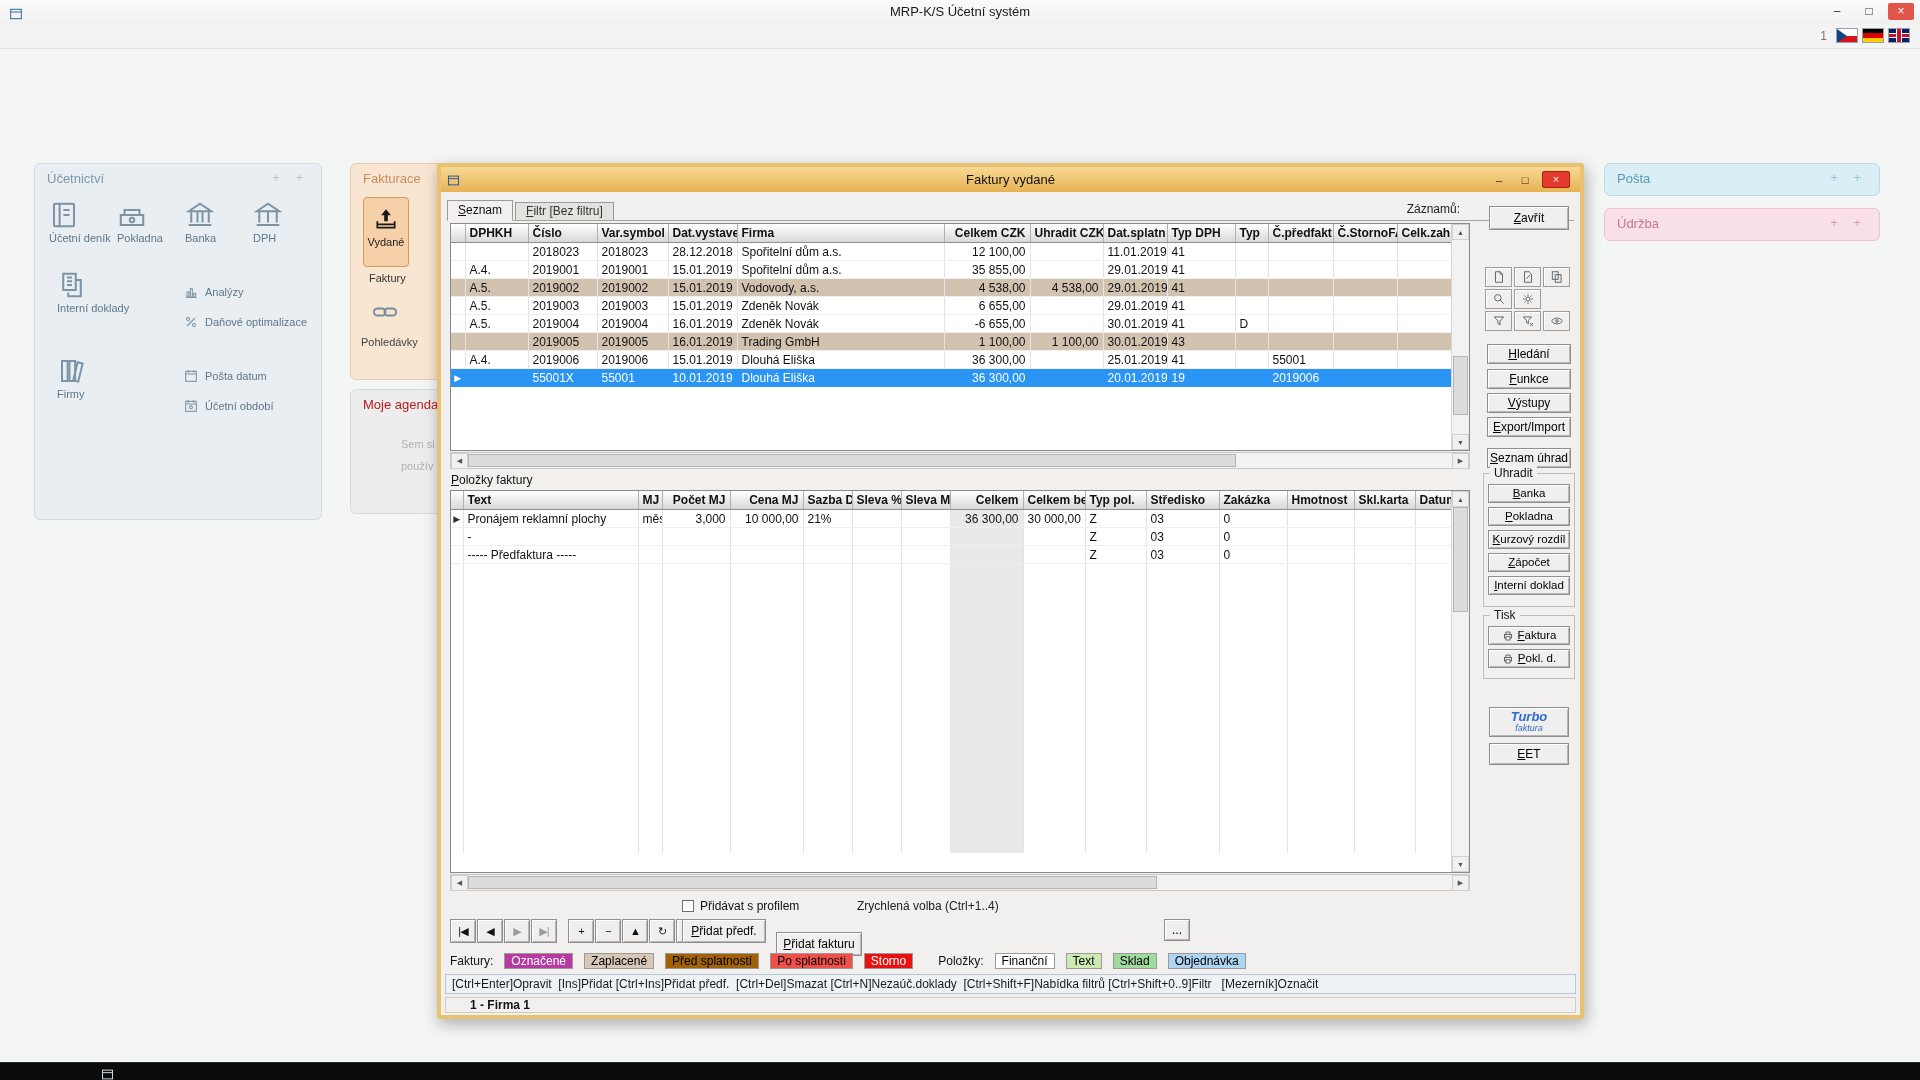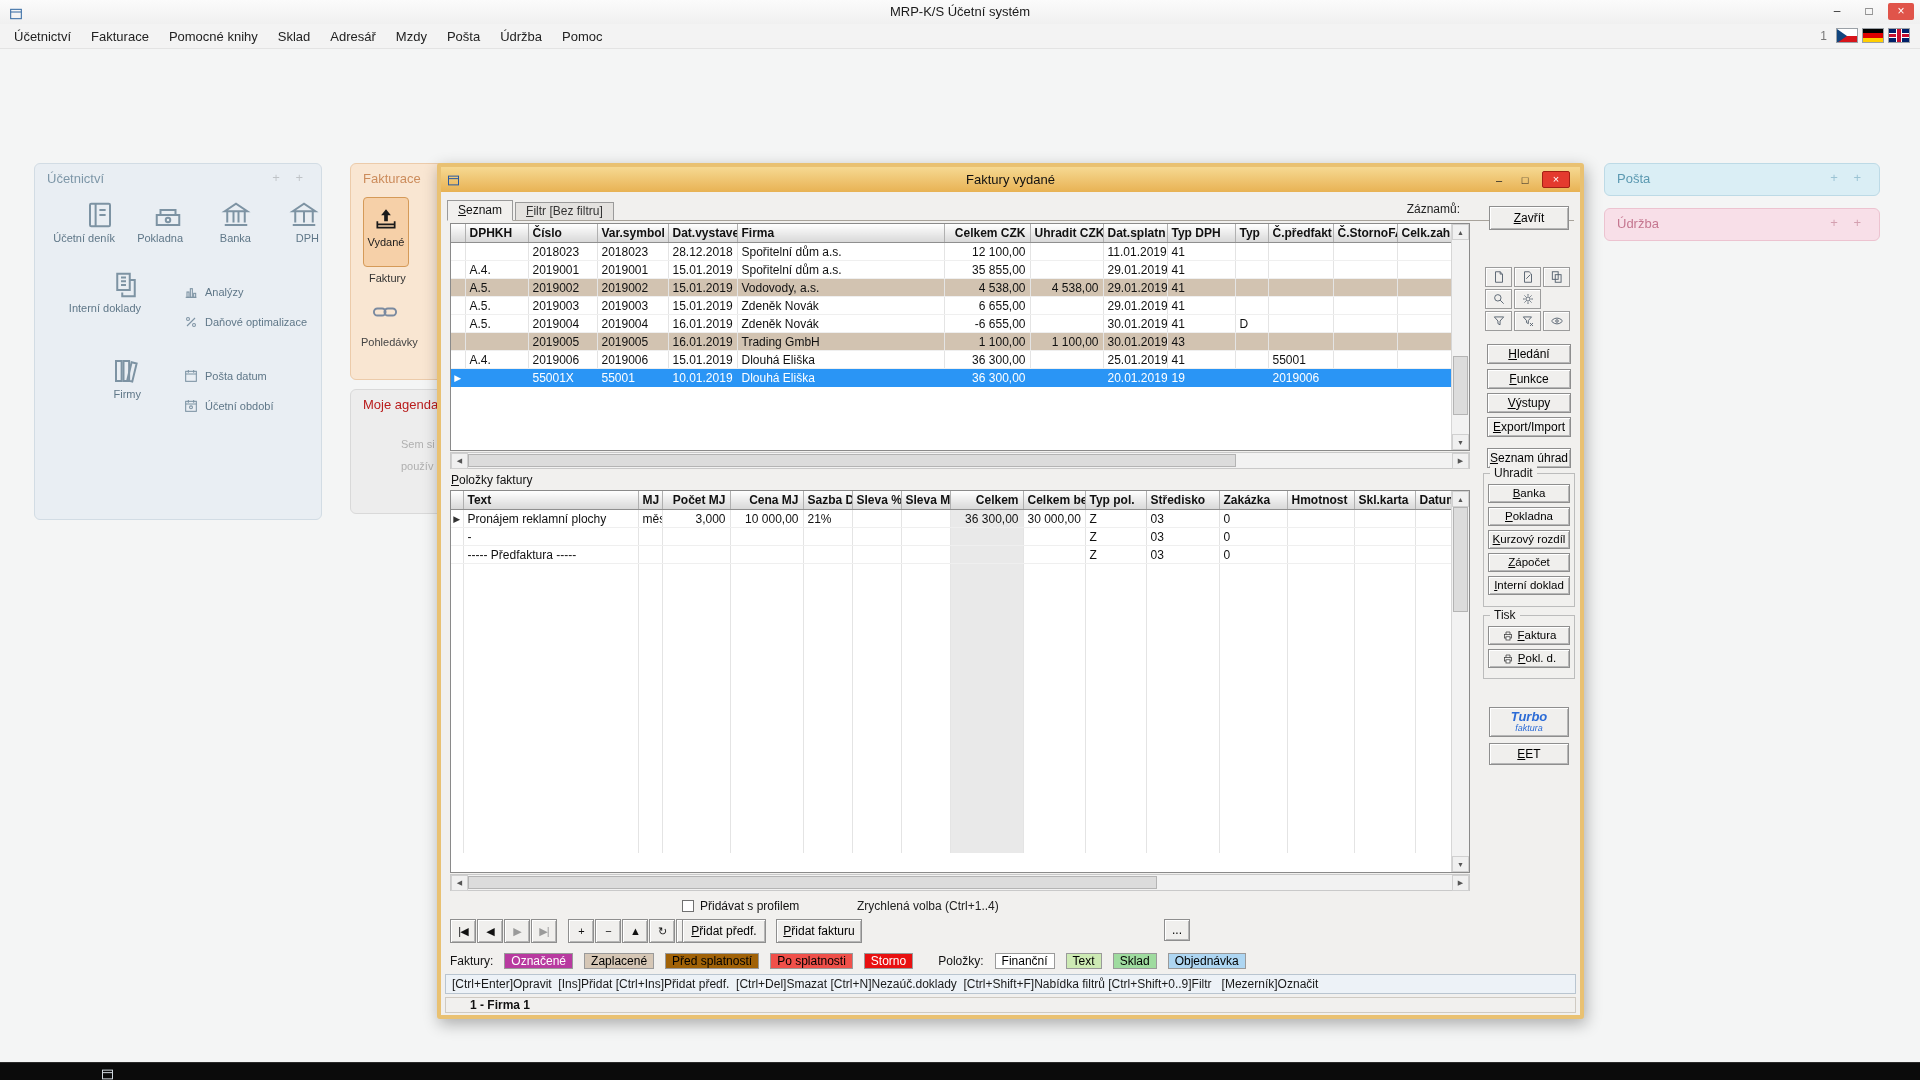--- a/index.html
+++ b/index.html
@@ -49,21 +49,21 @@
   .logo .bar2{margin-top:3px;margin-left:46px;height:3px;width:70px;background:#b3cde8;}
 
   
   .panel{position:absolute;border-radius:6px;box-sizing:border-box;}
   .panel .ptitle{position:absolute;left:12px;top:7px;font-size:13px;}
   .panel-tools{position:absolute;right:12px;top:6px;font-size:13px;color:rgba(0,0,0,.18);}
   .panel-tools::before{content:"+  +";letter-spacing:6px;}
 
   .acc-panel{left:34px;top:163px;width:288px;height:357px;background:#e9eef3;border:1px solid #d2dce4;}
   .acc-panel .ptitle{color:#7e97a8;}
-  .acc-tile{position:absolute;width:66px;text-align:right;color:#7d93a3;}
+  .acc-tile{position:absolute;width:66px;text-align:left;color:#7d93a3;}
   .acc-tile .lbl{margin-top:2px;font-size:11px;color:#5f7788;white-space:nowrap;}
   .acc-t0{left:14px;top:36px;} .acc-t1{left:82px;top:36px;} .acc-t2{left:150px;top:36px;} .acc-t3{left:218px;top:36px;}
   .acc-t4{left:22px;top:106px;width:84px;} .acc-t5{left:22px;top:192px;width:84px;}
   .acc-link{position:absolute;display:flex;gap:6px;align-items:center;font-size:11px;color:#5f7788;width:160px;white-space:nowrap;}
   .acc-link .ic{color:#7d93a3;}
   .acc-l0{left:148px;top:120px;} .acc-l1{left:148px;top:150px;} .acc-l2{left:148px;top:204px;} .acc-l3{left:148px;top:234px;}
 
   .fakt-panel{left:350px;top:163px;width:240px;height:217px;background:#f9e6d2;border:1px solid #eccbaa;}
   .fakt-panel .ptitle{color:#cc8c5c;}
   .issued-tile{position:absolute;left:12px;top:33px;width:46px;height:70px;background:#f6d0a8;border:1px solid #d59a58;
@@ -141,21 +141,21 @@
   .chk-label{position:absolute;left:259px;top:0;}
   .quick-label{position:absolute;left:416px;top:0;color:#222;}
   .nav-row{position:absolute;left:9px;top:752px;height:24px;}
   .navbtn{position:absolute;top:0;width:26px;height:24px;text-align:center;line-height:22px;font-size:11px;
           background:#f0efed;border:1px solid #8e8e8e;box-shadow:inset 1px 1px 0 #fff,inset -1px -1px 0 #b6b6b6;
           box-sizing:border-box;letter-spacing:-1px;}
   .navbtn.disabled{color:#9a9a9a;}
   .btn3{background:#f0efed;border:1px solid #8e8e8e;box-shadow:inset 1px 1px 0 #fff,inset -1px -1px 0 #b6b6b6;
         font-size:12px;color:#000;text-align:center;box-sizing:border-box;display:block;}
   .add-proforma{position:absolute;left:232px;top:0;width:84px;height:24px;line-height:22px;}
-  .add-invoice{position:absolute;left:326px;top:0;width:86px;height:24px;line-height:22px;}
+  .add-invoice{position:absolute;left:326px;top:13px;width:86px;height:24px;line-height:22px;}
   .more-btn{position:absolute;left:714px;top:0;width:26px;height:22px;line-height:20px;}
   .legend-row{position:absolute;left:9px;top:785px;height:17px;display:flex;gap:11px;align-items:center;font-size:12px;}
   .legend-title{color:#111;}
   .chip{padding:0 6px;height:16px;line-height:15px;border:1px solid #9a9a9a;box-sizing:border-box;white-space:nowrap;}
   .gap-before{margin-left:14px;}
   .help-bar{position:absolute;left:4px;top:807px;width:1131px;height:20px;background:#edf2f7;border:1px solid #b9c5d0;
             box-sizing:border-box;font-size:12px;line-height:18px;padding-left:6px;white-space:pre;overflow:hidden;color:#1a1a1a;}
   .status-bar{position:absolute;left:4px;top:830px;width:1131px;height:16px;background:#f1f0ee;border:1px solid #cfcac2;
               box-sizing:border-box;font-size:12px;font-weight:bold;line-height:14px;padding-left:24px;}
 
@@ -195,21 +195,20 @@
         </svg></span>
     <span class="title">MRP-K/S Účetní systém</span>
     <span class="win-ctrls">
       <span class="win-ctrl">–</span>
       <span class="win-ctrl">□</span>
       <span class="win-ctrl close">×</span>
     </span>
   </div>
 
   <div class="menubar">
-    <span class="menu-items"><span class="menu-item">Účetnictví</span><span class="menu-item">Fakturace</span><span class="menu-item">Pomocné knihy</span><span class="menu-item">Sklad</span><span class="menu-item">Adresář</span><span class="menu-item">Mzdy</span><span class="menu-item">Pošta</span><span class="menu-item">Údržba</span><span class="menu-item">Pomoc</span></span>
     <span class="lang-cluster">
       <span class="lang-num">1</span>
       <span id="flag-row" style="display:flex;gap:4px;">
           <span class="flag flag-czech"></span>
           <span class="flag flag-german"></span>
           <span class="flag flag-british"></span>
         </span>
     </span>
   </div>
 

